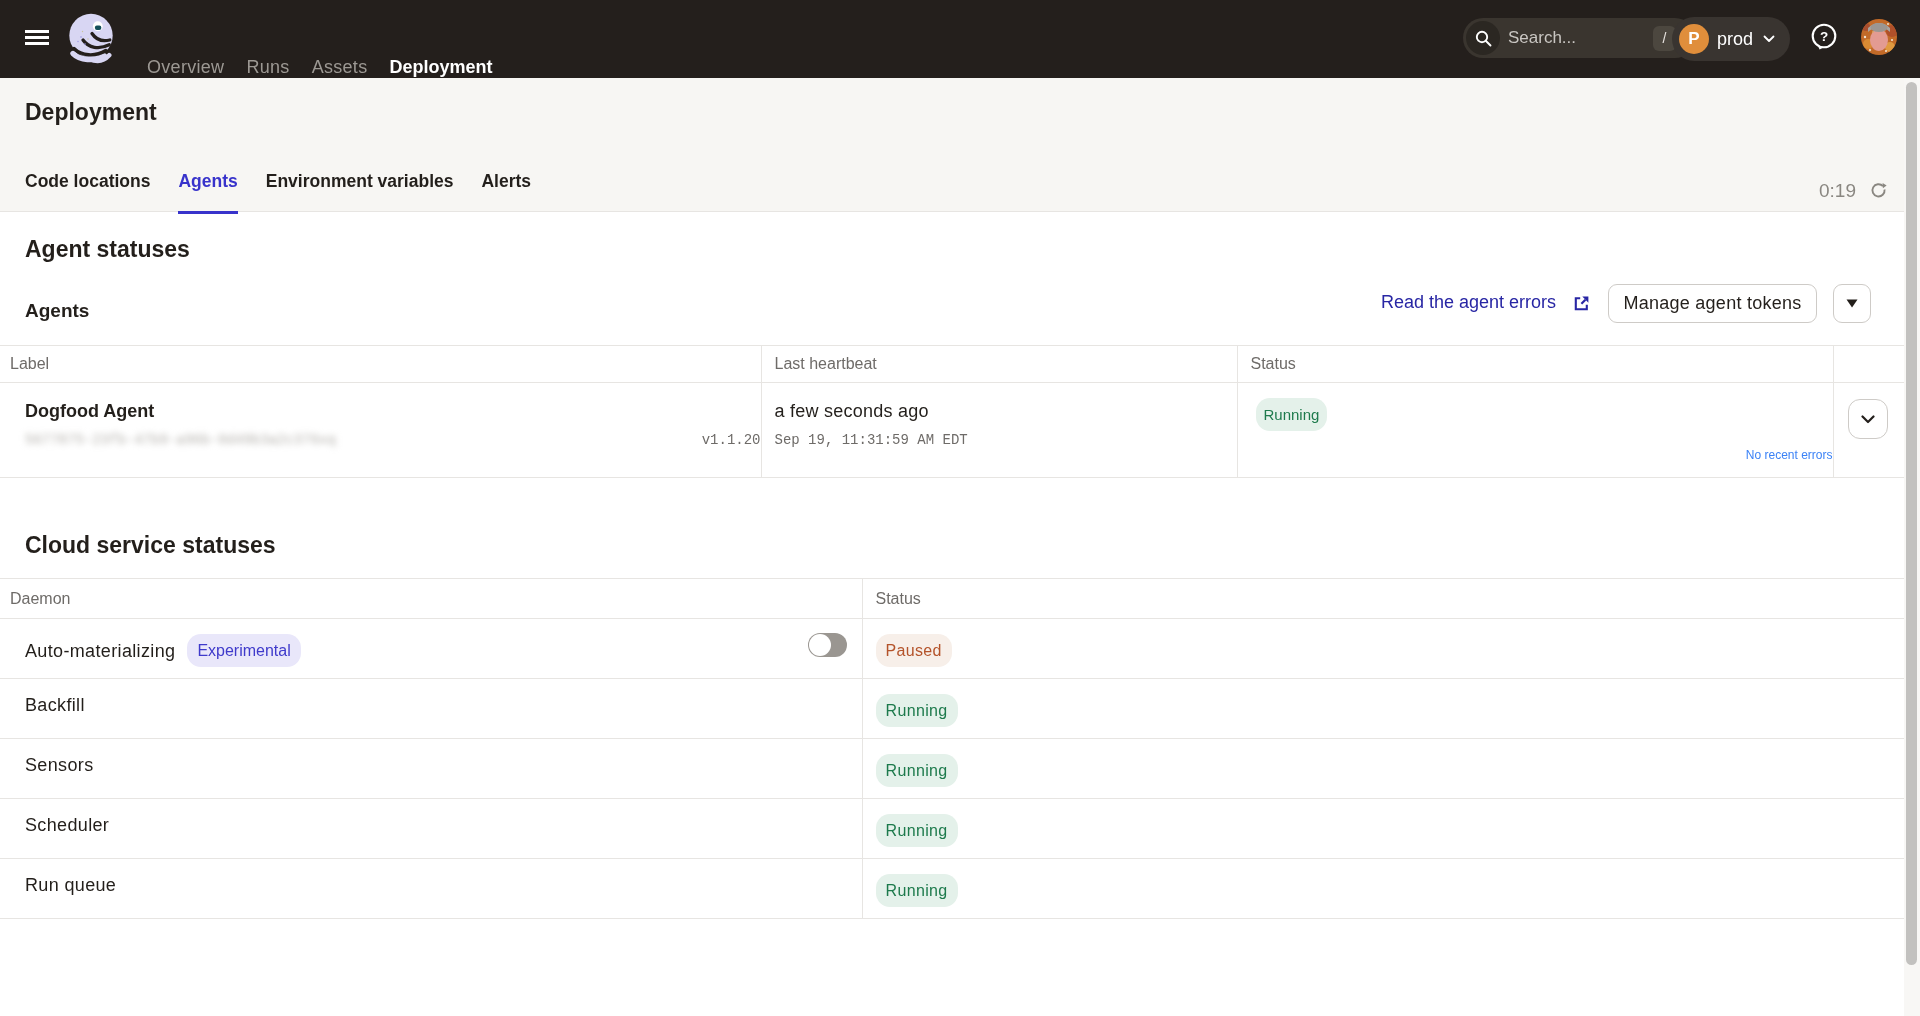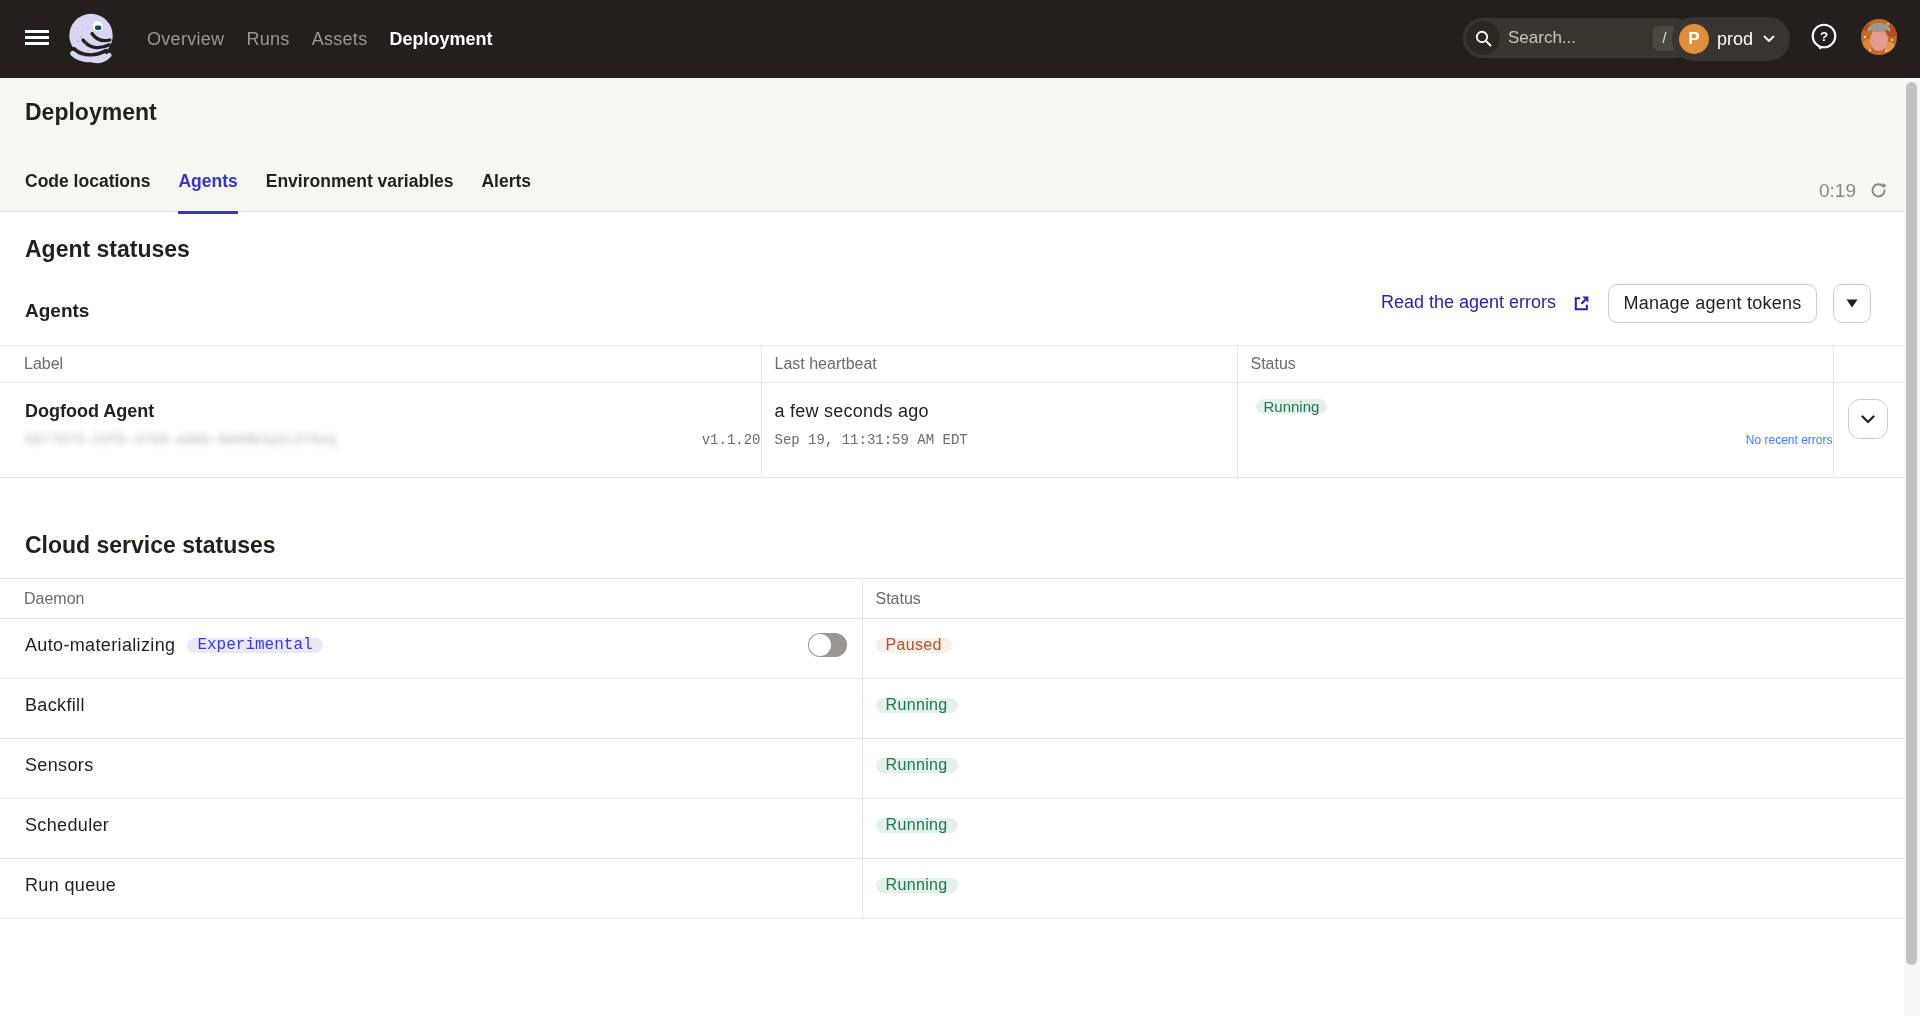--- a/index.html
+++ b/index.html
@@ -5,21 +5,21 @@
   * { box-sizing: border-box; margin: 0; padding: 0; }
   html, body { width: 1920px; height: 1016px; overflow: hidden; }
   body { font-family: "Liberation Sans", sans-serif; background: #fff; color: #231F1B; position: relative; }
   .mono { font-family: "Liberation Mono", monospace; }
 
   
   .navbar { position: absolute; top: 0; left: 0; width: 1920px; height: 78px; background: #241F1C; }
   .hamburger { position: absolute; left: 25px; top: 30px; width: 24px; height: 15px; }
   .hamburger div { height: 3px; background: #fff; margin-bottom: 3px; }
   .logo { position: absolute; left: 66px; top: 13px; }
-  .navlinks { position: absolute; left: 147px; top: 0; height: 78px; display: flex; align-items: center; gap: 22px; font-size: 18px; letter-spacing: 0.3px; }
+  .navlinks { position: absolute; left: 147px; top: 0; height: 78px; display: flex; align-items: flex-end; gap: 22px; font-size: 18px; letter-spacing: 0.3px; }
   .navlinks .nl { color: #9C9893; }
   .navlinks .nl.active { color: #fff; font-weight: 700; letter-spacing: 0; }
 
   .searchpill { position: absolute; left: 1463px; top: 18px; width: 232px; height: 40px; background: #3A352F; border-radius: 20px; display: flex; align-items: center; }
   .searchpill .mag-circle { width: 34px; height: 34px; margin-left: 3px; border-radius: 50%; background: #2B2722; display: flex; align-items: center; justify-content: center; flex: none; }
   .searchpill .stext { color: #C9C6C2; font-size: 17px; margin-left: 8px; flex: 1; }
   .searchpill .slash { width: 23px; height: 25px; background: #4C473F; border-radius: 6px; color: #E8E5E1; font-size: 14px; display: flex; align-items: center; justify-content: center; margin-right: 19px; flex: none; }
 
   .prodpill { position: absolute; left: 1672px; top: 17px; height: 44px; width: 118px; background: #393430; border-radius: 22px; display: flex; align-items: center; }
   .prodpill .pcircle { width: 30px; height: 30px; border-radius: 50%; background: #E08E3B; color: #fff; font-size: 17px; font-weight: 700; display: flex; align-items: center; justify-content: center; margin-left: 7px; flex: none; }
@@ -39,33 +39,33 @@
   
   h2.section { position: absolute; left: 25px; font-size: 23px; line-height: 28px; font-weight: 700; color: #231F1B; }
 
   .sub-agents { position: absolute; left: 25px; top: 299px; font-size: 19px; line-height: 23px; font-weight: 700; }
   a.link { position: absolute; left: 1381px; top: 292px; color: #2826A4; text-decoration: none; font-size: 18px; line-height: 21px; }
   .extlink { position: absolute; left: 1573px; top: 295px; }
   .btn-main { position: absolute; left: 1608px; top: 284px; width: 209px; height: 39px; background: #fff; border: 1px solid #CECBC7; border-radius: 9px; font-size: 18px; letter-spacing: 0.25px; color: #231F1B; display: flex; align-items: center; justify-content: center; }
   .btn-caret { position: absolute; left: 1833px; top: 284px; width: 38px; height: 39px; background: #fff; border: 1px solid #CECBC7; border-radius: 9px; display: flex; align-items: center; justify-content: center; }
 
   table.tbl { position: absolute; left: 0; border-collapse: collapse; width: 1904px; table-layout: fixed; background: #fff; }
-  .tbl th { font-weight: 400; font-size: 16px; color: #6E6B68; text-align: left; padding: 0 0 0 24px; border-top: 1px solid #E7E5E2; border-bottom: 1px solid #E7E5E2; }
+  .tbl th { font-weight: 400; font-size: 16px; color: #6E6B68; text-align: left; padding: 0 0 0 10px; border-top: 1px solid #E7E5E2; border-bottom: 1px solid #E7E5E2; }
   .tbl th.c2, .tbl td.c2 { padding-left: 13px; }
   .tbl td { vertical-align: top; border-bottom: 1px solid #E7E5E2; padding: 0 0 0 25px; }
   .tbl th + th, .tbl td + td { border-left: 1px solid #E7E5E2; }
 
   .tbl1 { top: 345px; }
   .tbl1 th { height: 37px; }
   .tbl1 td { height: 95px; margin-top: 12px; }
 
-  .badge { display: inline-flex; align-items: center; height: 15px; padding: 0 10px; border-radius: 14px; font-size: 16px; }
+  .badge { display: inline-flex; align-items: center; height: 33px; padding: 0 10px; border-radius: 14px; font-size: 16px; }
   .badge.green { background: #E4F1EA; color: #1D7A4C; }
   .badge.orange { background: #F7EFE9; color: #B4532A; }
-  .badge.purple { background: #E9E7FA; color: #3F3ACB; font-family: Liberation Mono, monospace; }
+  .badge.purple { background: #E9E7FA; color: #3F3ACB; }
 
   .tbl2 { top: 578px; }
   .tbl2 th { height: 40px; }
   .tbl2 td { height: 60px; font-size: 18px; letter-spacing: 0.35px; }
   .tbl2 td .rowlabel { margin-top: 15px; line-height: 22px; }
 
   .toggle { position: absolute; width: 39px; height: 24px; border-radius: 12px; background: #9A9691; }
   .toggle .knob { position: absolute; left: 1px; top: 1px; width: 22px; height: 22px; background: #fff; border-radius: 50%; }
 
   

